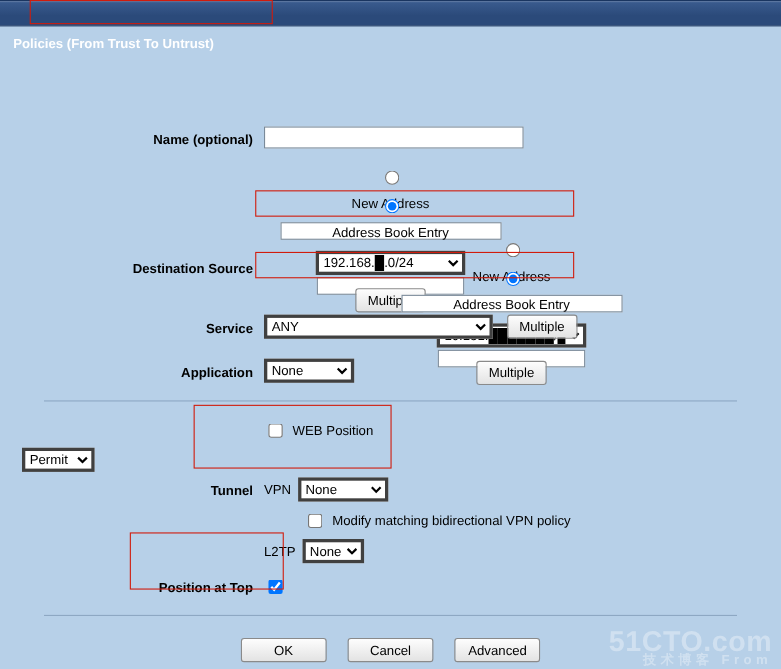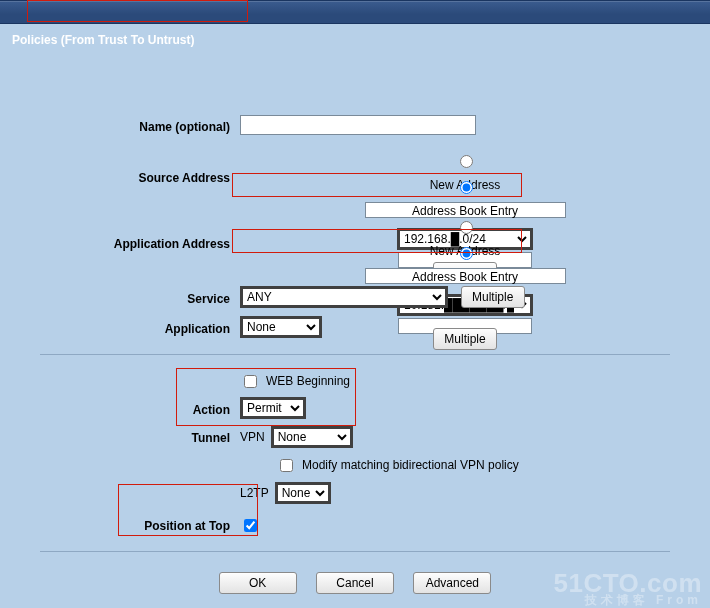--- a/index.html
+++ b/index.html
@@ -129,21 +129,20 @@
   <div class="row">
     <div class="lbl">Name (optional)</div>
     <div class="fields">
       <input type="text" style="width: 230px;" value="">
     </div>
   </div>
 
   <div style="height:10px"></div>
 
   <div class="row">
-    <div class="lbl" style="padding-top:15px">Source Address</div>
     <div class="fields">
       <div class="radio-line">
         <input type="radio" name="src" style="">
         <span>New Address</span>
         <input type="text" style="width: 195px;" value="">
         <span>/</span>
         <input type="text" style="width: 128px;" value="">
       </div>
       <div class="radio-line">
         <input type="radio" name="src" checked="" style="">
@@ -153,21 +152,21 @@
         </select>
         <span style="width:4px"></span>
         <button class="btn">Multiple</button>
       </div>
     </div>
   </div>
 
   <div style="height:10px"></div>
 
   <div class="row">
-    <div class="lbl" style="padding-top:15px">Application Address</div>
+    <div class="lbl" style="padding-top:15px">Destination Source</div>
     <div class="fields">
       <div class="radio-line">
         <input type="radio" name="dst" style="">
         <span>New Address</span>
         <input type="text" style="width: 195px;" value="">
         <span>/</span>
         <input type="text" style="width: 128px;" value="">
       </div>
       <div class="radio-line">
         <input type="radio" name="dst" checked="" style="">
@@ -185,41 +184,40 @@
     <div class="lbl">Service</div>
     <div class="fields">
       <select style="width:208px">
         <option>ANY</option>
       </select>
       <span style="display:inline-block;width:6px"></span>
       <button class="btn">Multiple</button>
     </div>
   </div>
 
-  <div class="row" style="margin-top:6px">
+  <div class="row" style="margin-top:16px">
     <div class="lbl">Application</div>
     <div class="fields">
       <select style="width:82px">
         <option>None</option>
       </select>
     </div>
   </div>
 
   <hr class="hr">
 
   <div class="row">
     <div class="lbl"></div>
     <div class="fields checkbox-line">
       <input type="checkbox" style="">
-      <span>WEB Beginning</span>
-    </div>
-  </div>
-
-  <div class="row">
-    <div class="lbl">Action</div>
+      <span>WEB Position</span>
+    </div>
+  </div>
+
+  <div class="row">
     <div class="fields">
       <select style="width:66px">
         <option>Permit</option>
       </select>
     </div>
   </div>
 
   <div class="row" style="margin-top:2px">
     <div class="lbl">Tunnel</div>
     <div class="fields checkbox-line">

